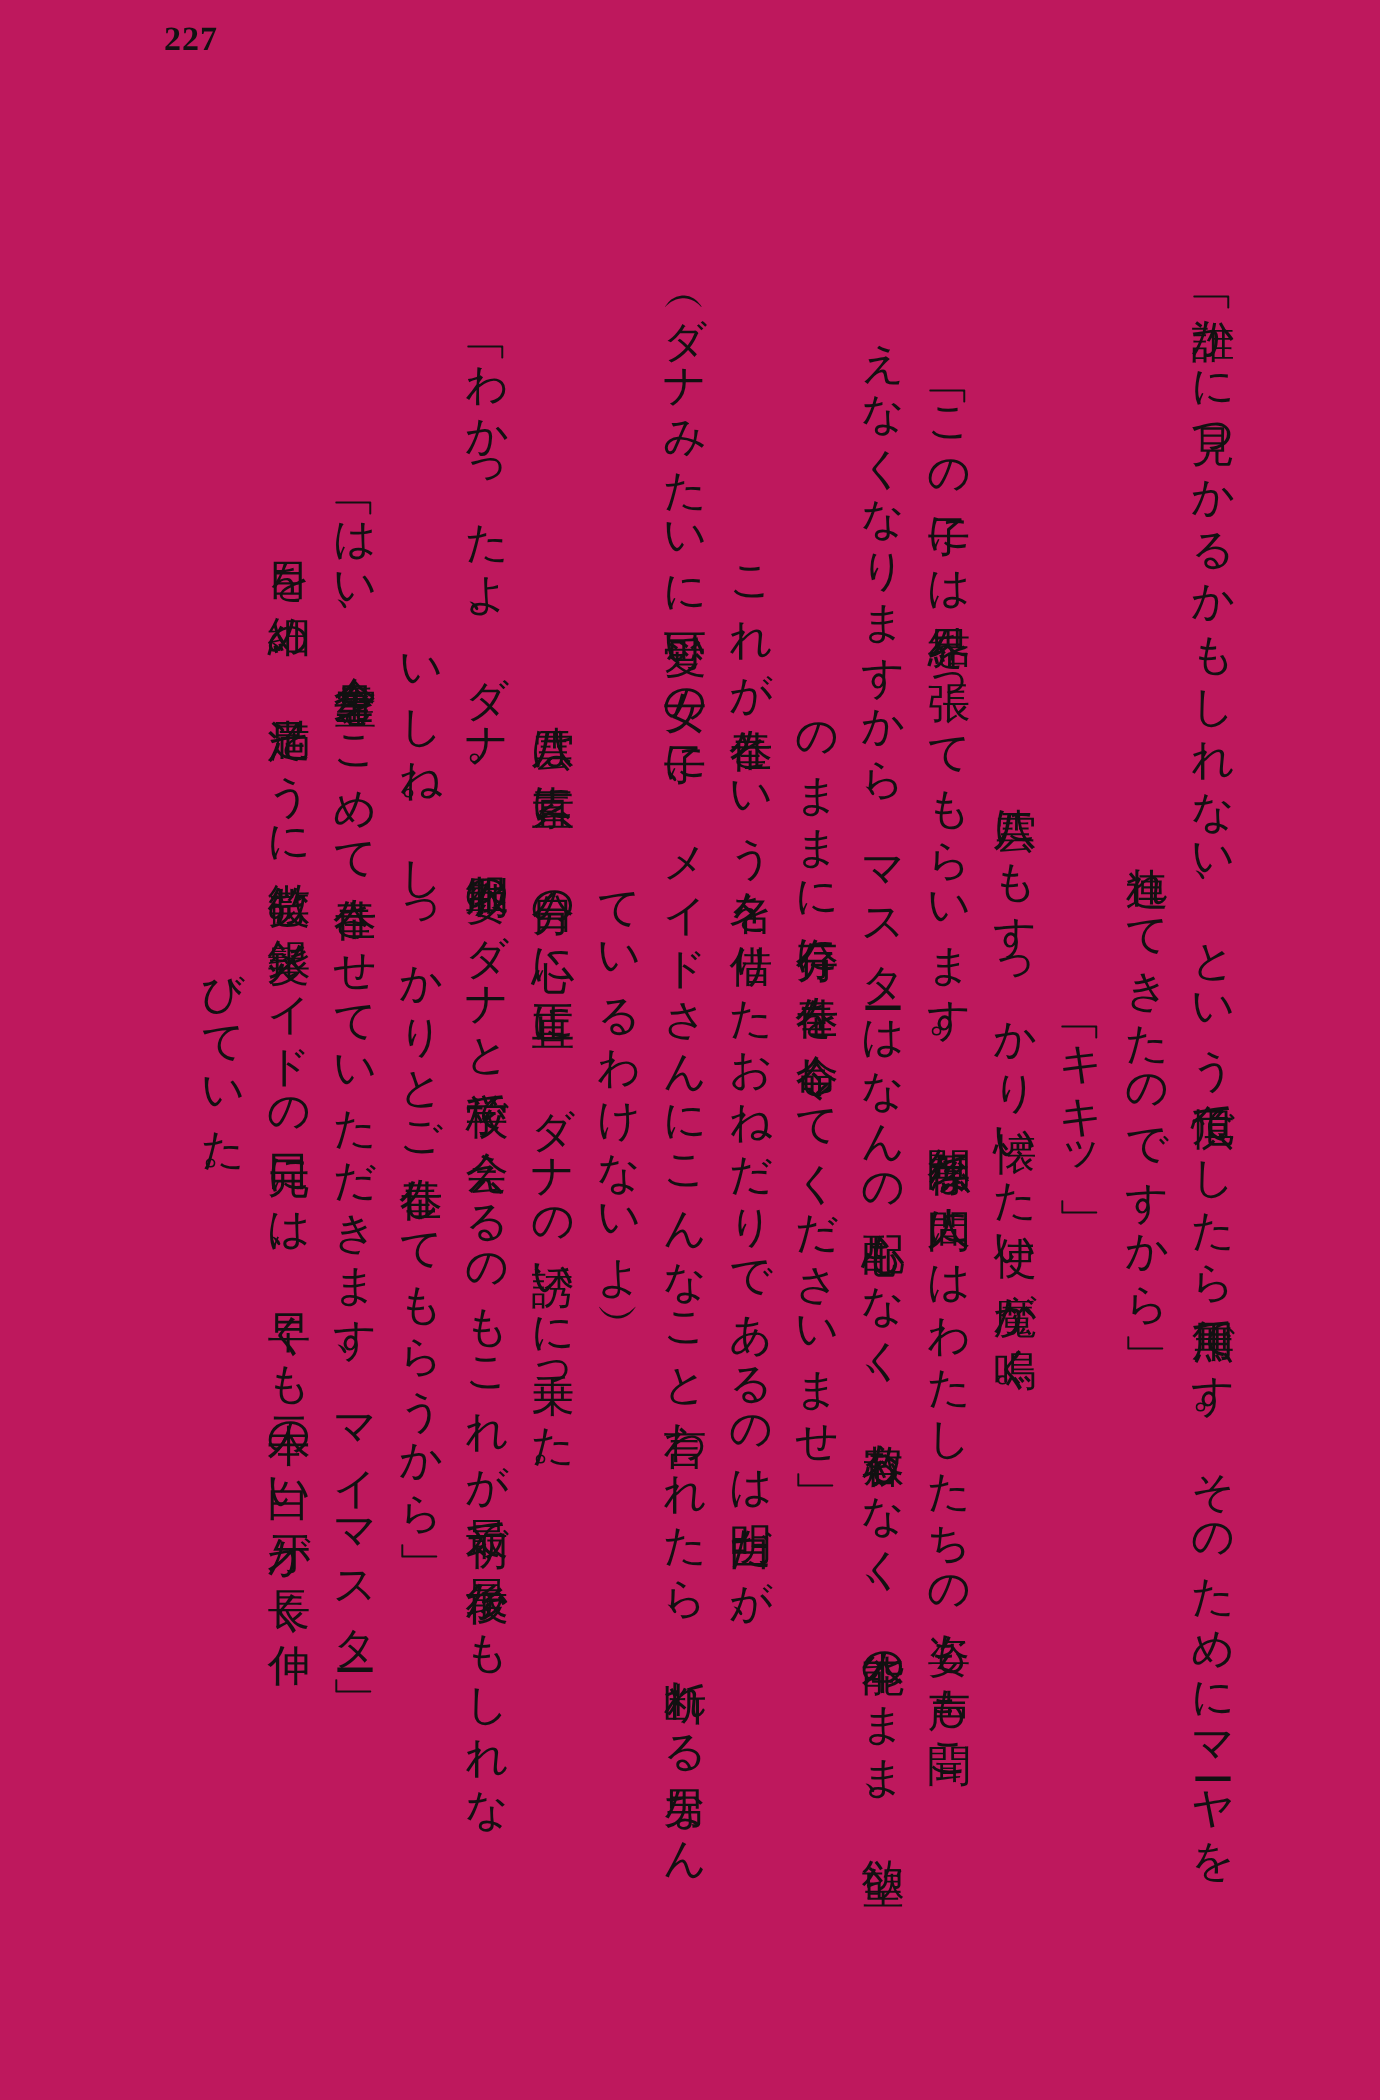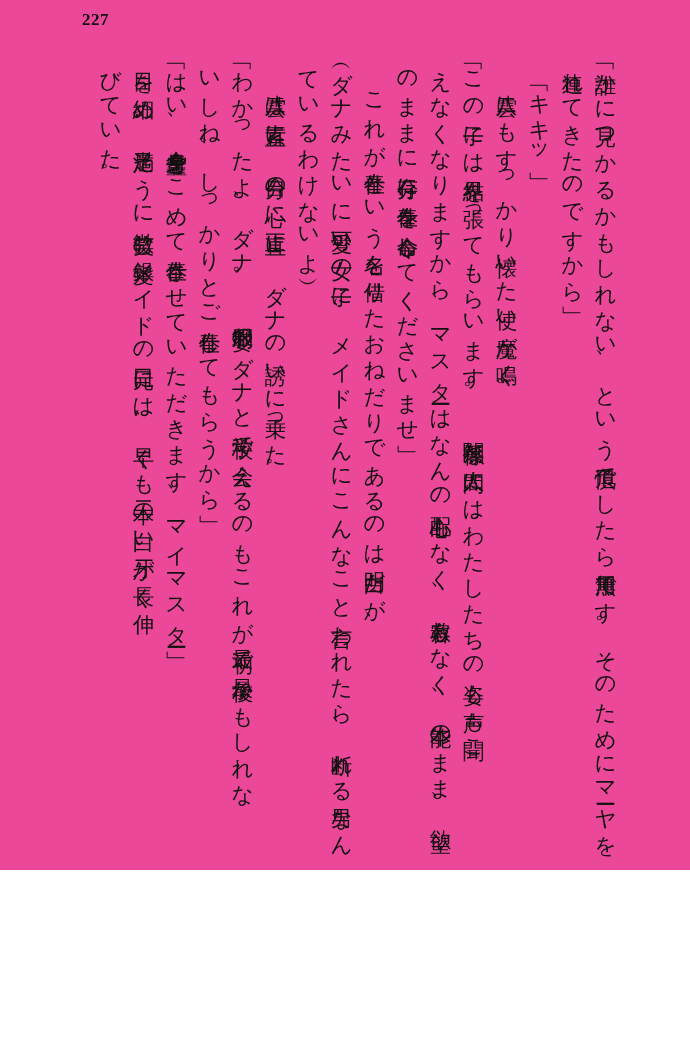--- a/index.html
+++ b/index.html
@@ -10,23 +10,24 @@
   body {
     width: 690px;
     height: 1050px;
     overflow: hidden;
     font-family: "DejaVu Serif", "Liberation Serif", serif;
     color: #111111;
   }
   .page {
     position: relative;
     width: 690px;
-    height: 870px;
+    height: 1050px;
     box-sizing: border-box;
-    background: #ec4899;
+    background: #be185d;
+    text-align: center;
   }
   .page-number {
     position: absolute;
     top: 10px;
     left: 82px;
     font-family: "Liberation Serif", "DejaVu Serif", serif;
     font-size: 17px;
     font-weight: bold;
     letter-spacing: 0.5px;
     color: #111111;

